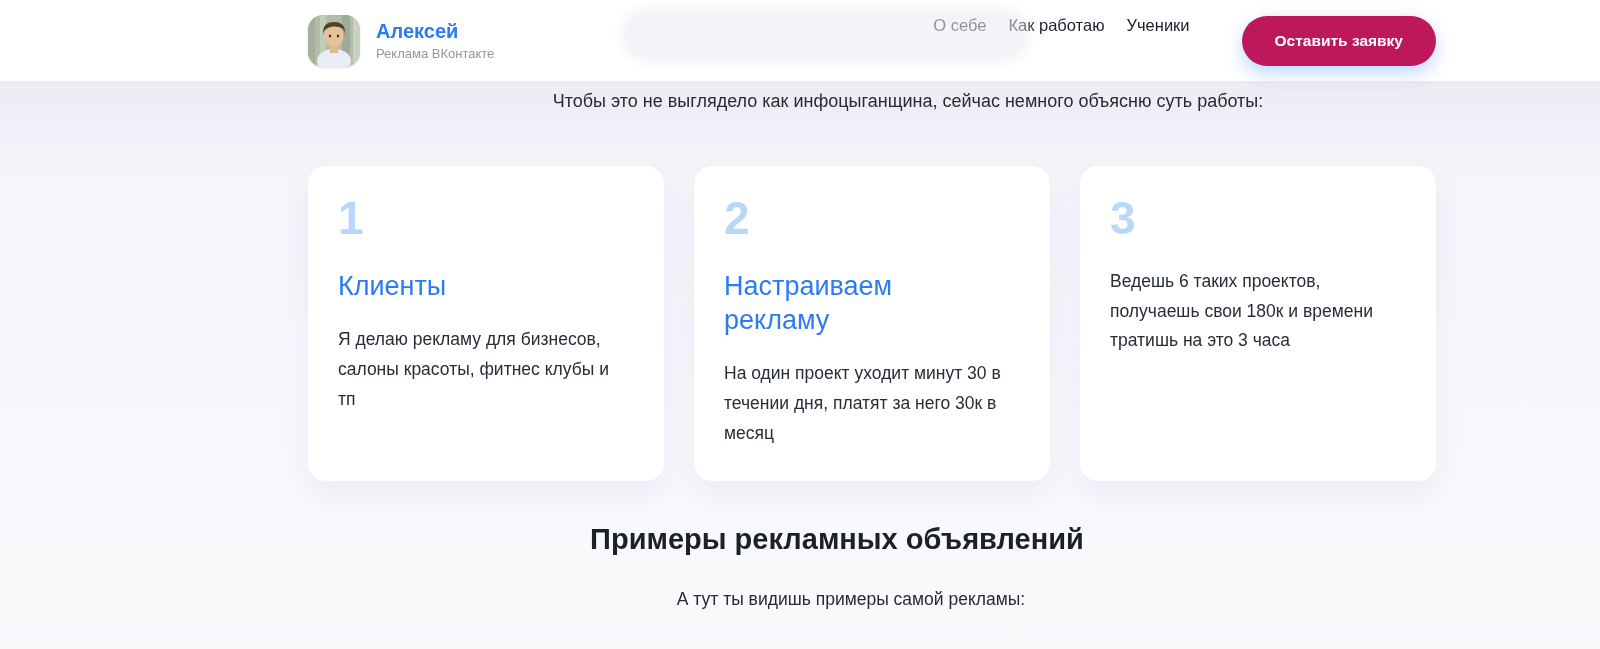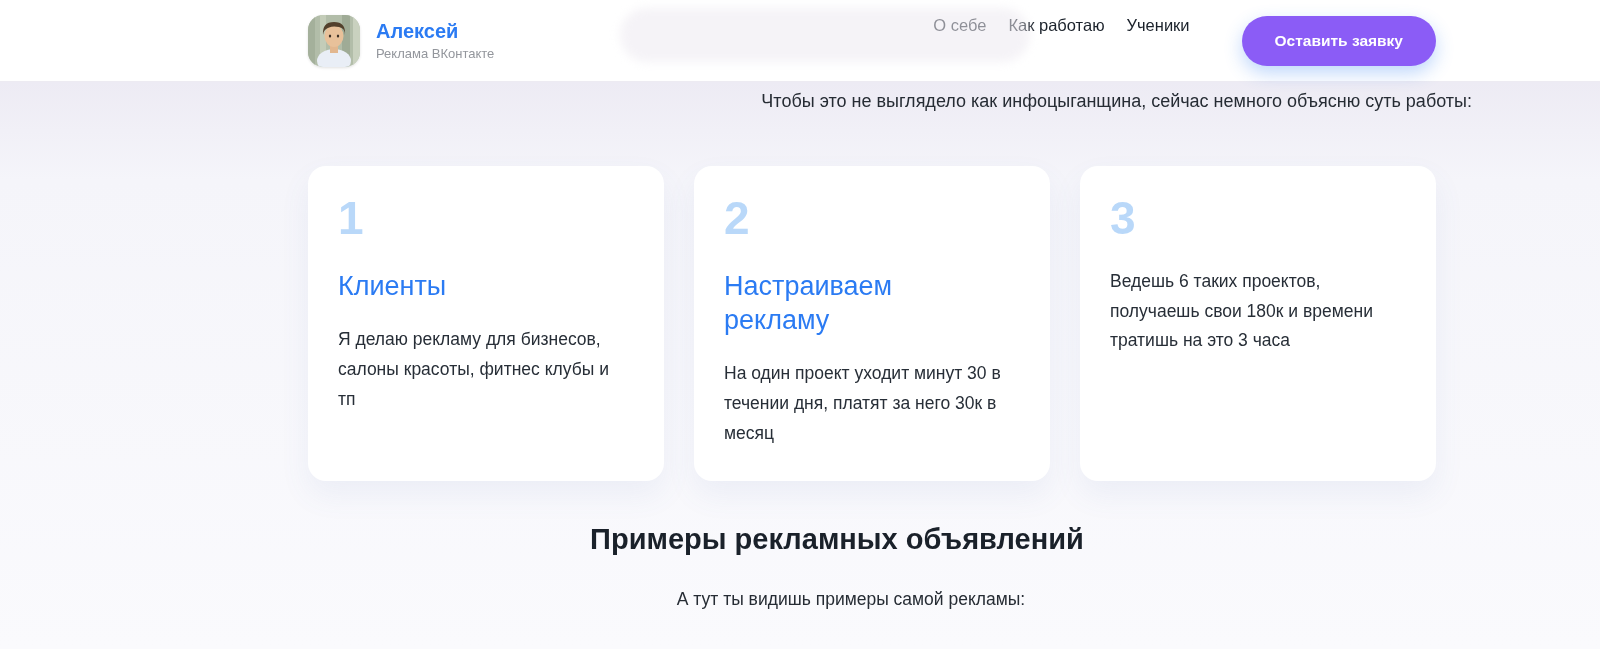--- a/index.html
+++ b/index.html
@@ -51,37 +51,37 @@
   .nav-link {
     font-size:16.5px; color:#1b222b; text-decoration:none; cursor:pointer;
     white-space:nowrap;
   }
   .cta-button {
     margin-left:30px;
     height:50px;
     padding:0 33px;
     border:none;
     border-radius:25px;
-    background:#8b5cf6;
+    background:#be185d;
     color:#ffffff;
     font-family:inherit;
     font-size:15.5px;
     font-weight:bold;
     cursor:pointer;
     box-shadow:0 7px 18px rgba(43,123,243,0.30);
     white-space:nowrap;
   }
   
   .intro-text {
     position:relative;
     left:36px;
     width:1128px;
     margin:0 0 0 308px;
     padding-top:9px;
-    text-align:right;
+    text-align:center;
     font-size:18px;
     color:#262c34;
   }
   
   .cards {
     display:flex;
     gap:30px;
     width:1128px;
     margin:54px 0 0 308px;
   }

